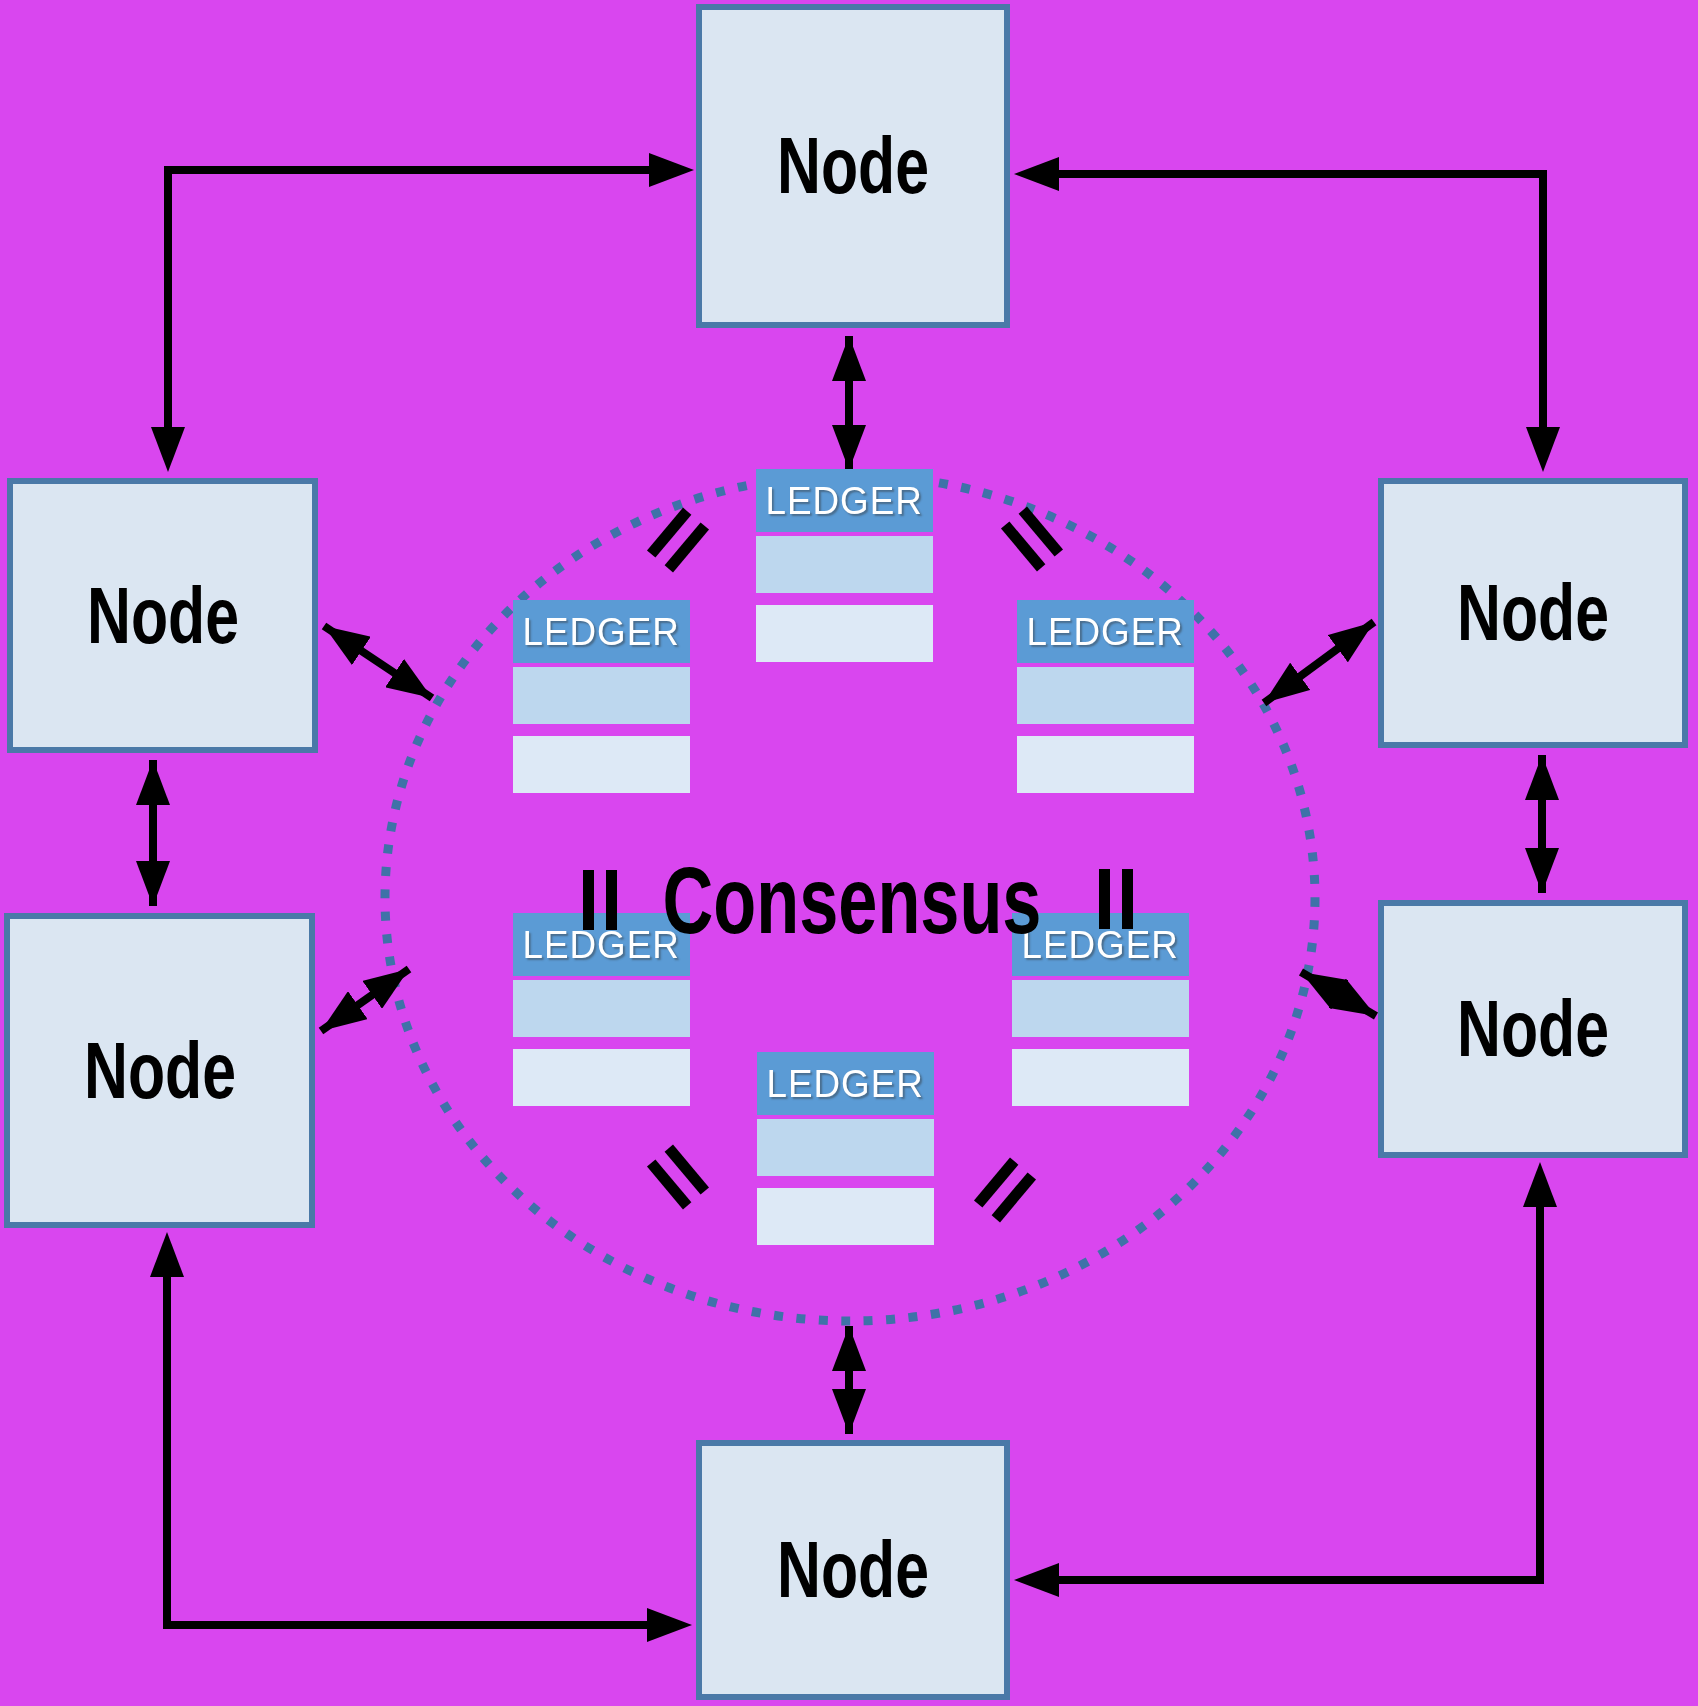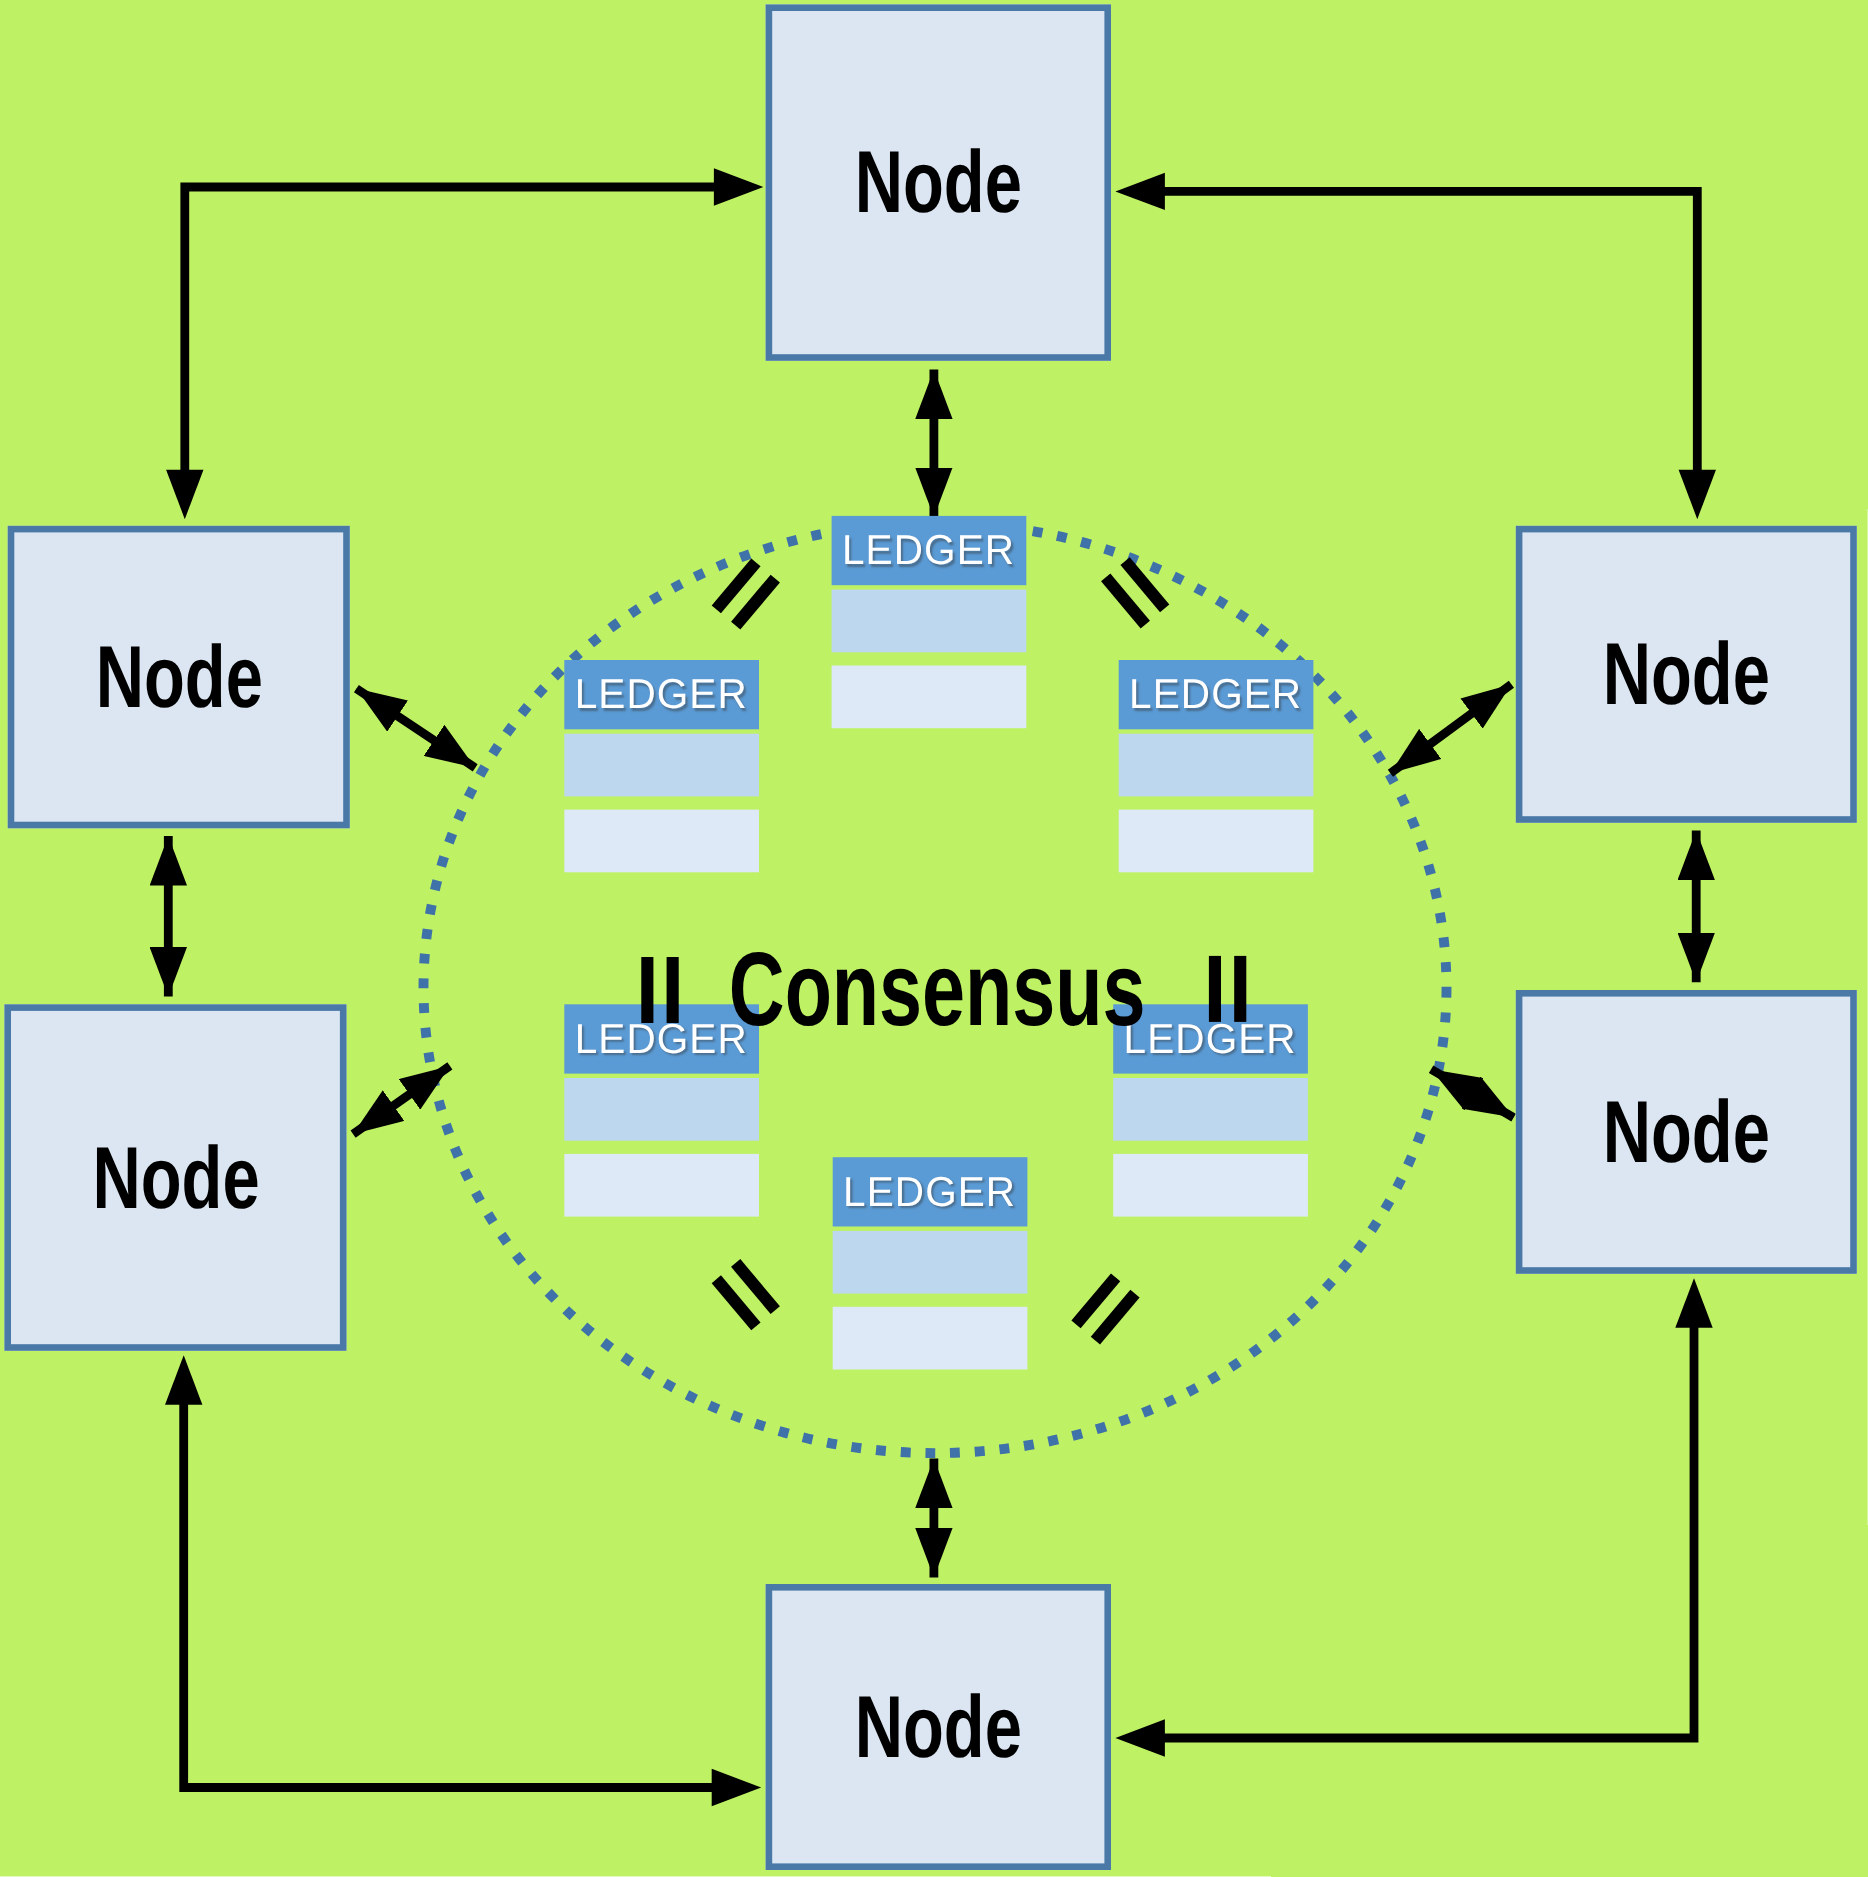--- a/index.html
+++ b/index.html
@@ -1,19 +1,19 @@
 <!DOCTYPE html>
 <html><head>
 <meta charset="utf-8">
 <style>
   html,body{margin:0;padding:0;background:#ffffff;}
   .canvas{
     position:relative;
     width:1698px;height:1706px;
-    background:#bef264;
+    background:#d946ef;
     font-family:"Liberation Sans",sans-serif;
     overflow:hidden;
   }
   .layer{position:absolute;left:0;top:0;width:1698px;height:1706px;}
 
   
   .node{
     position:absolute;
     background:#dbe6f2;
     border:6px solid #4a79a8;

